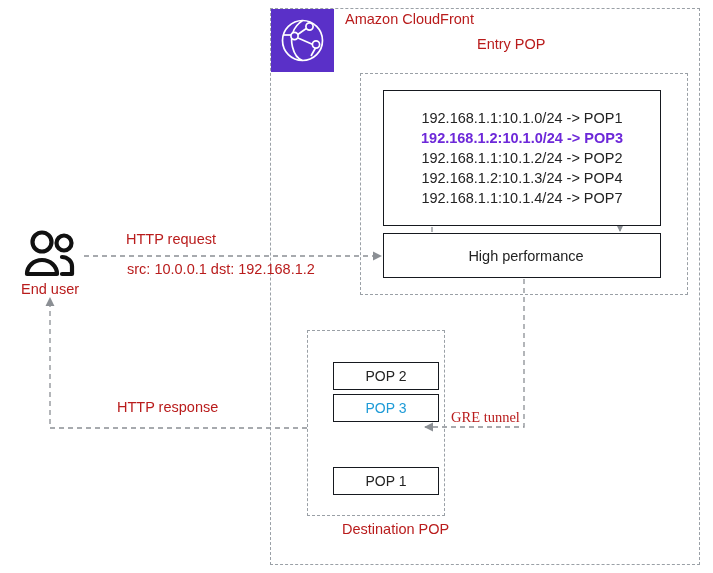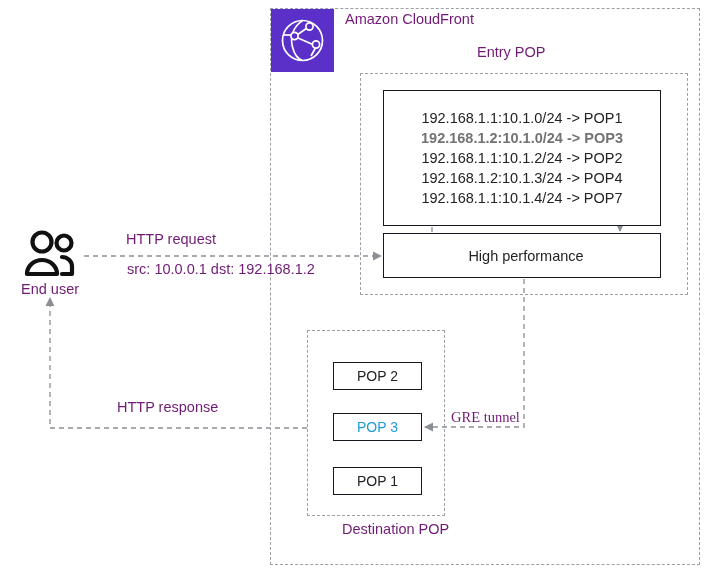--- a/index.html
+++ b/index.html
@@ -16,38 +16,38 @@
                border:1px dashed #9aa0a6;box-sizing:border-box;}
   .dest-outer{left:307px;top:330px;width:138px;height:186px;
               border:1px dashed #9aa0a6;box-sizing:border-box;}
 
   
   .route-box{left:383px;top:90px;width:278px;height:136px;
              border:1.6px solid #16191f;box-sizing:border-box;background:#fff;
              display:flex;flex-direction:column;align-items:center;
              justify-content:center;gap:2px;}
   .route-row{font-size:14.5px;line-height:18px;color:#232323;white-space:nowrap;}
-  .route-row.hl{color:#737373;font-weight:bold;}
+  .route-row.hl{color:#6d28d9;font-weight:bold;}
 
   .ppn-box{left:383px;top:233px;width:278px;height:45px;
            border:1.6px solid #16191f;box-sizing:border-box;background:#fff;
            display:flex;flex-direction:column;align-items:center;
            justify-content:center;padding-left:8px;}
   .ppn-box span{font-size:14.5px;line-height:18px;color:#232323;}
 
-  .pop-box{left:333px;width:89px;height:28px;border:1.6px solid #16191f;
+  .pop-box{left:333px;width:106px;height:28px;border:1.6px solid #16191f;
            box-sizing:border-box;background:#fff;display:flex;
            align-items:center;justify-content:center;font-size:14px;color:#232323;}
-  .pop2{top:362px;} .pop3{top:413px;} .pop4{top:467px;}
+  .pop2{top:362px;} .pop3{top:394px;} .pop4{top:467px;}
   .pop3 span{color:#1e9bd7;}
 
   
-  .lbl{font-size:14.5px;color:#701a75;white-space:nowrap;}
+  .lbl{font-size:14.5px;color:#b91c1c;white-space:nowrap;}
   .lbl-cf{left:345px;top:11px;font-size:14.5px;}
-  .lbl-entry{left:477px;top:44px;}
+  .lbl-entry{left:477px;top:36px;}
   .lbl-dest{left:318px;top:521px;margin-left:24px;}
   .lbl-enduser{left:21px;top:281px;}
   .lbl-req{left:126px;top:231px;}
   .lbl-src{left:79px;top:261px;padding-left:48px;}
   .lbl-resp{left:117px;top:399px;}
   .lbl-gre{left:451px;top:409px;font-family:Liberation Serif, serif;}
 
   
   .cf-icon{left:271px;top:9px;width:63px;height:63px;background:#5a30c8;}
   .users-icon{left:22px;top:230px;width:58px;height:48px;}

